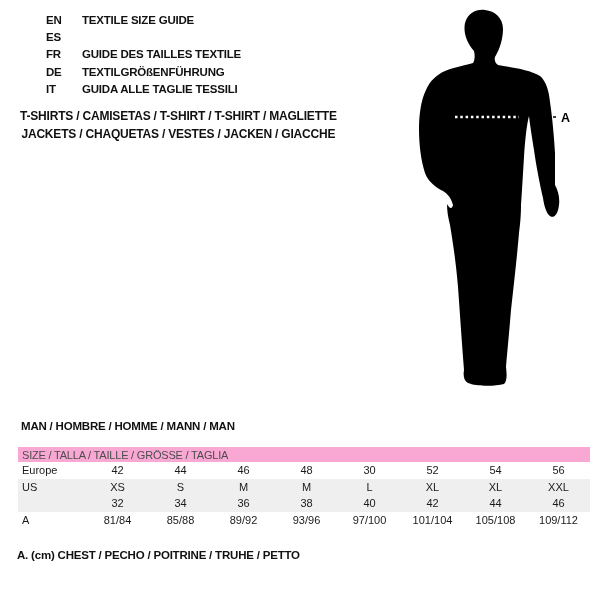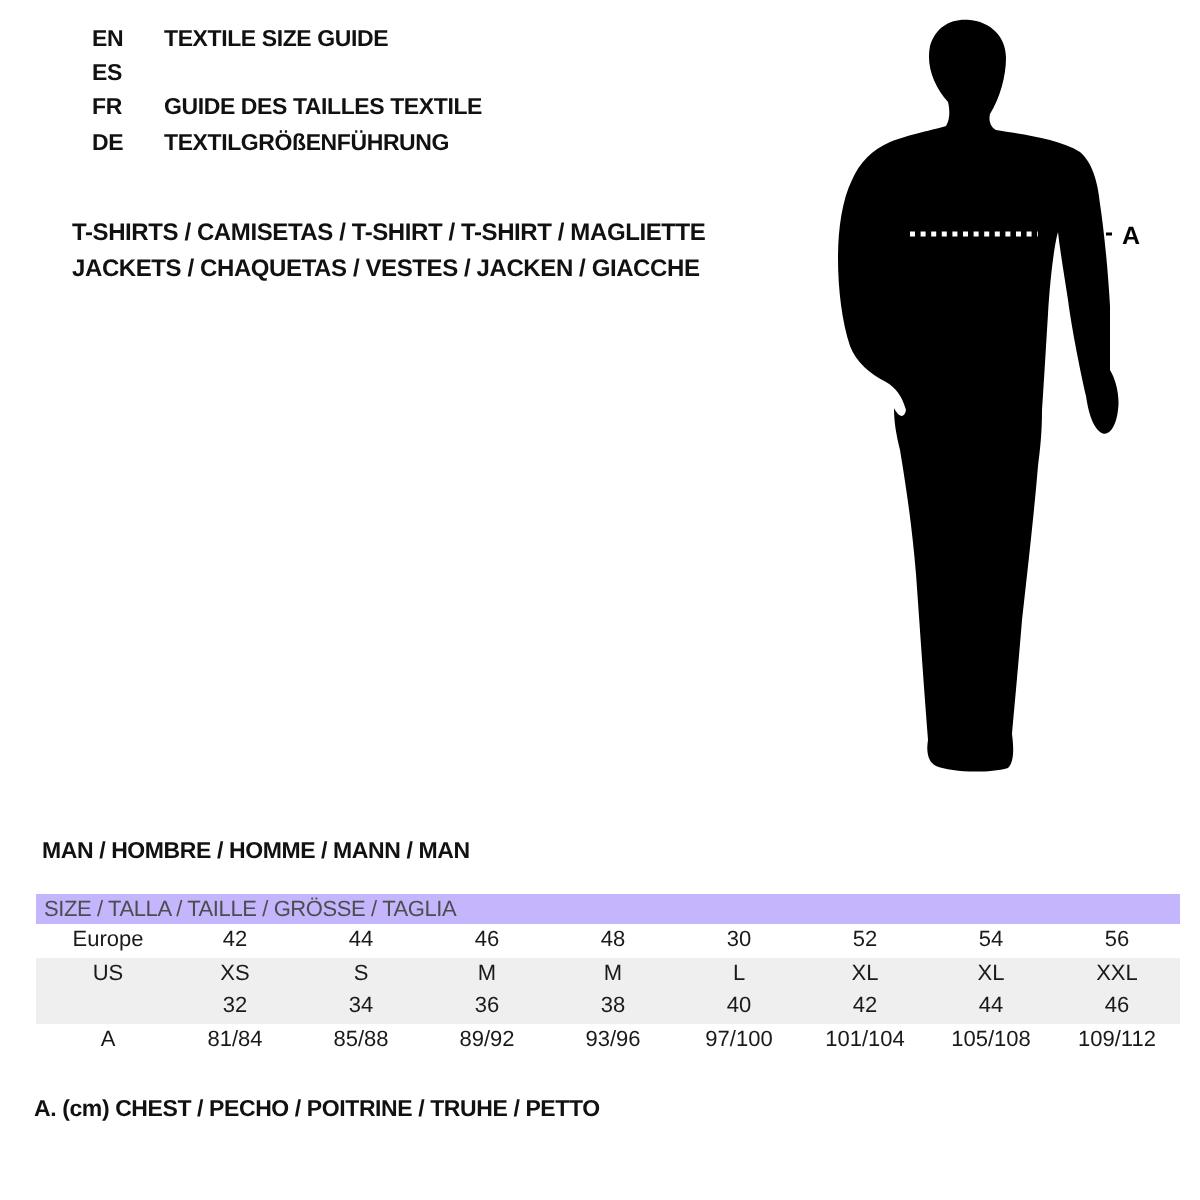--- a/index.html
+++ b/index.html
@@ -7,34 +7,34 @@
     width:600px;height:600px;overflow:hidden;position:relative;
     background:#ffffff;
     font-family:"Liberation Sans", sans-serif;
     color:#111;
   }
   
   .langs{position:absolute;left:22px;top:12px;}
   .lang-row{display:flex;font-weight:bold;font-size:11.5px;line-height:17.2px;letter-spacing:-0.2px;padding-left:24px;}
   .lang-row .code{width:36px;flex:0 0 36px;}
   
-  .cats{position:absolute;left:36px;top:107px;font-weight:bold;font-size:12px;line-height:18px;letter-spacing:-0.2px;}
+  .cats{position:absolute;left:20px;top:107px;font-weight:bold;font-size:12px;line-height:18px;letter-spacing:-0.2px;text-align:center;}
   
   .figure{position:absolute;left:405px;top:5px;width:170px;height:385px;}
   
   .section-title{position:absolute;left:21px;top:420px;font-weight:bold;font-size:11.5px;letter-spacing:-0.2px;}
   
   .size-table{position:absolute;left:18px;top:447px;width:572px;border-collapse:collapse;table-layout:fixed;}
   .size-table td{padding:0;font-size:11px;font-weight:400;color:#1a1a1a;text-align:center;vertical-align:middle;}
   .size-table td.thead{
-    background:#c4b5fd;color:#4d4d4d;text-align:left;padding-left:4px;
+    background:#f9a8d4;color:#4d4d4d;text-align:left;padding-left:4px;
     height:15px;font-size:11px;letter-spacing:-0.2px;
   }
   .size-table tr.datarow td{height:16.5px;}
-  .size-table td.lbl{text-align:center;padding-left:4px;margin-top:32px;}
+  .size-table td.lbl{text-align:left;padding-left:4px;margin-top:32px;}
   .size-table tr.shade td{background:#efefef;}
   
   .footnote{position:absolute;left:17px;top:549px;font-weight:bold;font-size:11.5px;letter-spacing:-0.2px;}
 </style>
 </head>
 <body>
 
 <div class="langs">
   <div class="lang-row">
     <span class="code">EN</span>
@@ -43,20 +43,24 @@
   <div class="lang-row">
     <span class="code">ES</span>
   </div>
   <div class="lang-row">
     <span class="code">FR</span>
     <span class="lang-label">GUIDE DES TAILLES TEXTILE</span>
   </div>
   <div class="lang-row">
     <span class="code">DE</span>
     <span class="lang-label">TEXTILGRÖßENFÜHRUNG</span>
+  </div>
+  <div class="lang-row">
+    <span class="code">IT</span>
+    <span class="lang-label">GUIDA ALLE TAGLIE TESSILI</span>
   </div>
 </div>
 
 <div class="cats">
   <div>T-SHIRTS / CAMISETAS / T-SHIRT / T-SHIRT / MAGLIETTE</div>
   <div>JACKETS / CHAQUETAS / VESTES / JACKEN / GIACCHE</div>
 </div>
 
 <svg class="figure" viewBox="0 0 170 385" xmlns="http://www.w3.org/2000/svg" aria-hidden="true">
   <path fill="#000000" d="

